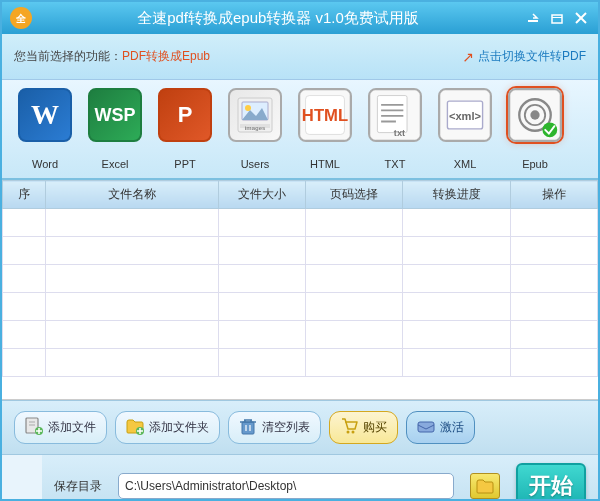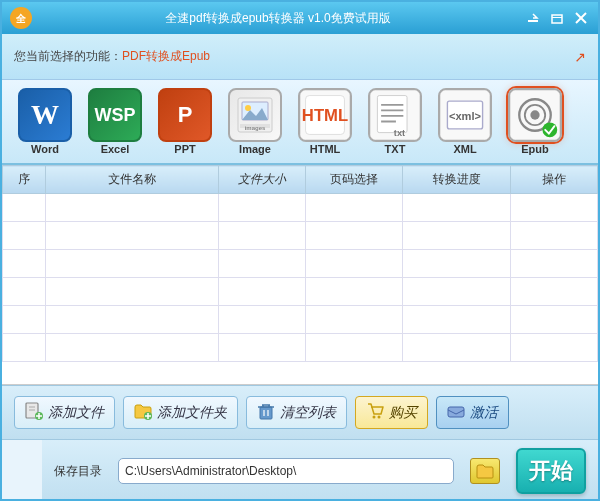--- a/index.html
+++ b/index.html
@@ -29,21 +29,21 @@
       border-radius: 50%;
       display: flex;
       align-items: center;
       justify-content: center;
       font-size: 12px;
       color: white;
       font-weight: bold;
     }
     .title-bar-text {
       color: white;
-      font-size: 12px;
+      font-size: 15px;
       flex: 1;
       text-align: center;
     }
     .title-bar-controls {
       display: flex;
       gap: 6px;
       align-items: center;
     }
     .title-bar-btn {
       color: white;
@@ -114,22 +114,21 @@
       align-items: center;
       justify-content: center;
       font-size: 11px;
       font-weight: bold;
       position: relative;
       overflow: hidden;
     }
     .icon-label {
       font-size: 11px;
       color: #333;
-      margin-top: 1px;
-      font-weight: bold;
+      margin-top: 16px;
     }
 
     
     .icon-word { background: linear-gradient(135deg, #1a5fa8, #2b7cd3); border: 2px solid #1a5fa8; }
     .icon-word-inner {
       color: white;
       font-size: 28px;
       font-weight: bold;
       font-family: serif;
     }
@@ -186,21 +185,21 @@
       text-align: center;
     }
     .file-table td {
       border: 1px solid #dde;
       padding: 4px 8px;
       color: #333;
       text-align: center;
     }
     .col-seq { width: 40px; }
     .col-name { width: 160px; }
-    .col-size { width: 80px; font-style: italic; }
+    .col-size { width: 80px; }
     .col-pages { width: 90px; }
     .col-progress { width: 100px; }
     .col-action { width: 80px; }
 
     
     .main-area {
       display: flex;
       flex-direction: column;
       height: 220px;
     }
@@ -214,27 +213,26 @@
       align-items: center;
       border-top: 1px solid #a0c8e0;
       border-bottom: 1px solid #a0c8e0;
     }
     .action-btn {
       display: flex;
       align-items: center;
       gap: 5px;
       background: linear-gradient(to bottom, #f0f8ff, #d8eef8);
       border: 1px solid #88bbdd;
-      border-radius: 4px;
+      border-radius: 11px;
       padding: 5px 10px;
-      font-size: 14px;
+      font-size: 12px;
       color: #334;
       cursor: pointer;
       white-space: nowrap;
-      font-style: italic;
     }
 
     .buy-btn {
       background: linear-gradient(to bottom, #fdf4d0, #f8e898);
       border: 1px solid #d4a820;
       color: #554400;
     }
     .activate-btn {
       background: linear-gradient(to bottom, #c8e8f8, #a8d0f0);
       border: 1px solid #5090c0;
@@ -335,20 +333,21 @@
     </div>
   </div>
 </div>
 
 <div class="toolbar-row">
   <div class="toolbar-left">
     <span>您当前选择的功能：</span><span class="pdf-link">PDF转换成Epub</span>
   </div>
   <div class="toolbar-right">
     <span class="toolbar-right-arrow">↗</span>
+    <span>点击切换文件转PDF</span>
   </div>
 </div>
 
 <div class="icon-toolbar">
 
   <div class="icon-btn">
     <div class="icon-img icon-word">
       <span class="icon-word-inner">W</span>
     </div>
     <span class="icon-label">Word</span>
@@ -372,21 +371,21 @@
     <div class="icon-img icon-image">
       <svg width="38" height="38" viewBox="0 0 38 38">
         <rect x="2" y="2" width="34" height="34" rx="2" fill="#f0f0f0" stroke="#ccc" stroke-width="1"></rect>
         <rect x="6" y="6" width="26" height="18" rx="1" fill="#ddeeff" stroke="#aac"></rect>
         <polygon points="6,24 14,14 20,20 26,12 32,24" fill="#88aacc"></polygon>
         <circle cx="12" cy="12" r="3" fill="#ffcc44"></circle>
         <path d="M4 28 L34 28 L34 32 L4 32 Z" fill="#e0e0e0"></path>
         <text x="19" y="34" text-anchor="middle" font-size="6" fill="#888">images</text>
       </svg>
     </div>
-    <span class="icon-label">Image</span>
+    <span class="icon-label">Users</span>
   </div>
 
   <div class="icon-btn">
     <div class="icon-img icon-html">
       <svg width="54" height="54" viewBox="0 0 54 54">
         <rect width="54" height="54" rx="6" fill="#f8f8f8" stroke="#ccc"></rect>
         <rect x="6" y="6" width="42" height="42" rx="4" fill="white" stroke="#ddd"></rect>
         <text x="27" y="34" text-anchor="middle" font-size="18" font-weight="bold" fill="#e05020">HTML</text>
       </svg>
     </div>

